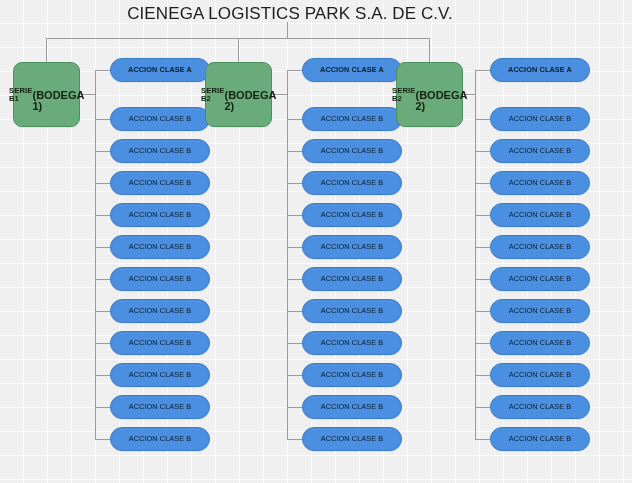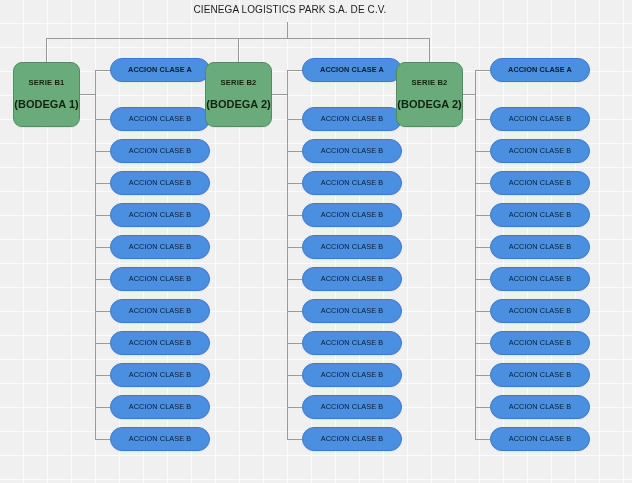--- a/index.html
+++ b/index.html
@@ -38,39 +38,39 @@
     z-index: 1;
   }
 
   
   .root-title {
     position: absolute;
     left: 0;
     top: 4px;
     width: 580px;
     text-align: center;
-    font-size: 10px;
+    font-size: 17px;
     color: #1d1d1d;
     letter-spacing: 0.1px;
     white-space: nowrap;
     z-index: 3;
   }
 
   
   .serie-node {
     position: absolute;
     width: 67px;
     height: 65px;
     box-sizing: border-box;
     background: #6aab7b;
     border: 1px solid #4e8f60;
     border-radius: 9px;
     z-index: 3;
     display: flex;
-    flex-direction: column;
+    flex-direction: row;
     align-items: center;
     justify-content: center;
     box-shadow: 0 1px 1px rgba(0,0,0,0.06);
   }
   .serie-title {
     font-size: 7.6px;
     font-weight: bold;
     color: #14210f;
     letter-spacing: 0.15px;
     line-height: 1;

